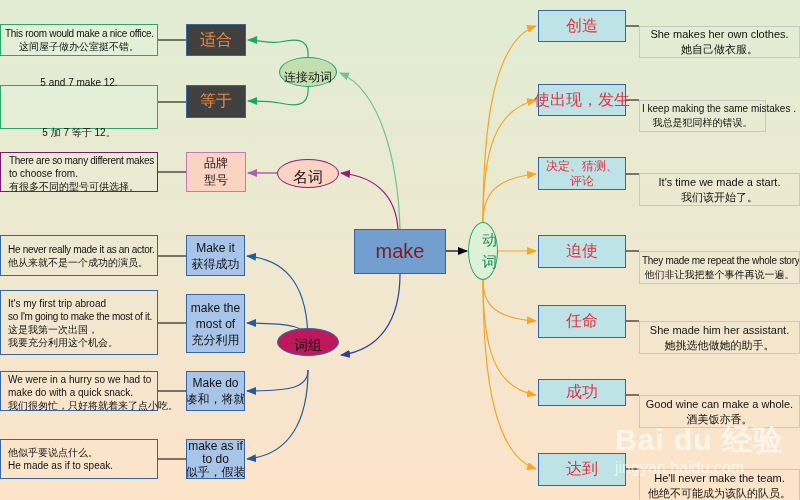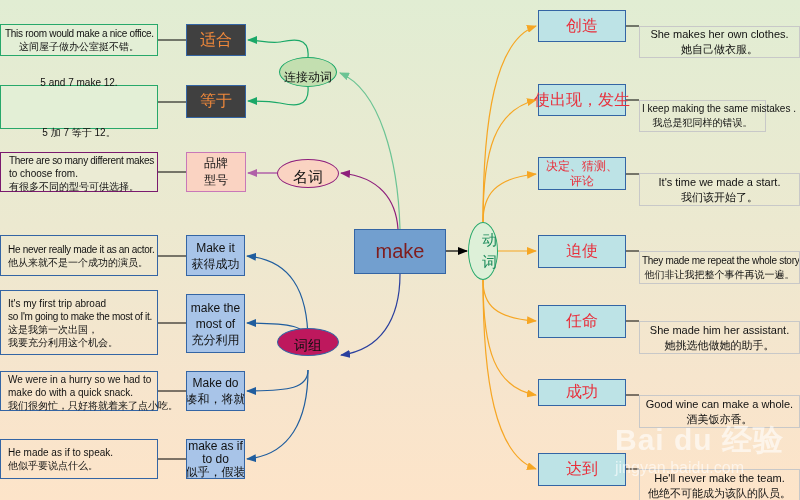--- a/index.html
+++ b/index.html
@@ -172,22 +172,22 @@
   <div>make do with a quick snack.</div>
   <div>我们很匆忙，只好将就着来了点小吃。</div>
 </div>
 
 <div class="node cat-blue" style="left:186px;top:439px;width:59px;height:40px;line-height:13px;">
   <span style="white-space:nowrap;text-align:right;">make as if</span>
   <span>to do</span>
   <span style="white-space:nowrap;">似乎，假装</span>
 </div>
 <div class="ex ex-blue" style="left:0;top:439px;width:158px;height:40px;padding-left:7px;">
+  <div>他似乎要说点什么。</div>
   <div>He made as if to speak.</div>
-  <div>他似乎要说点什么。</div>
 </div>
 
 <div class="node cat-cyan" style="left:538px;top:10px;width:88px;height:32px;">
   <span>创造</span>
 </div>
 <div class="ex ex-gray" style="left:639px;top:10px;width:161px;height:32px;">
   <div>She makes her own clothes.</div>
   <div>她自己做衣服。</div>
 </div>
 

